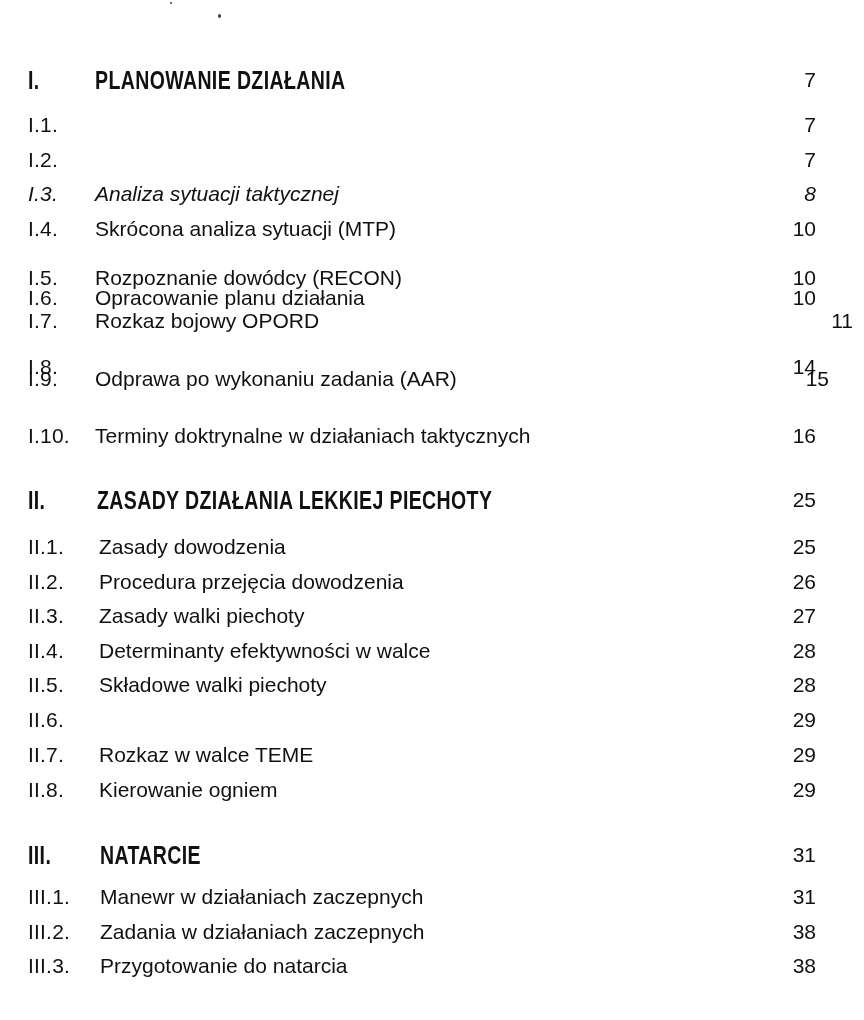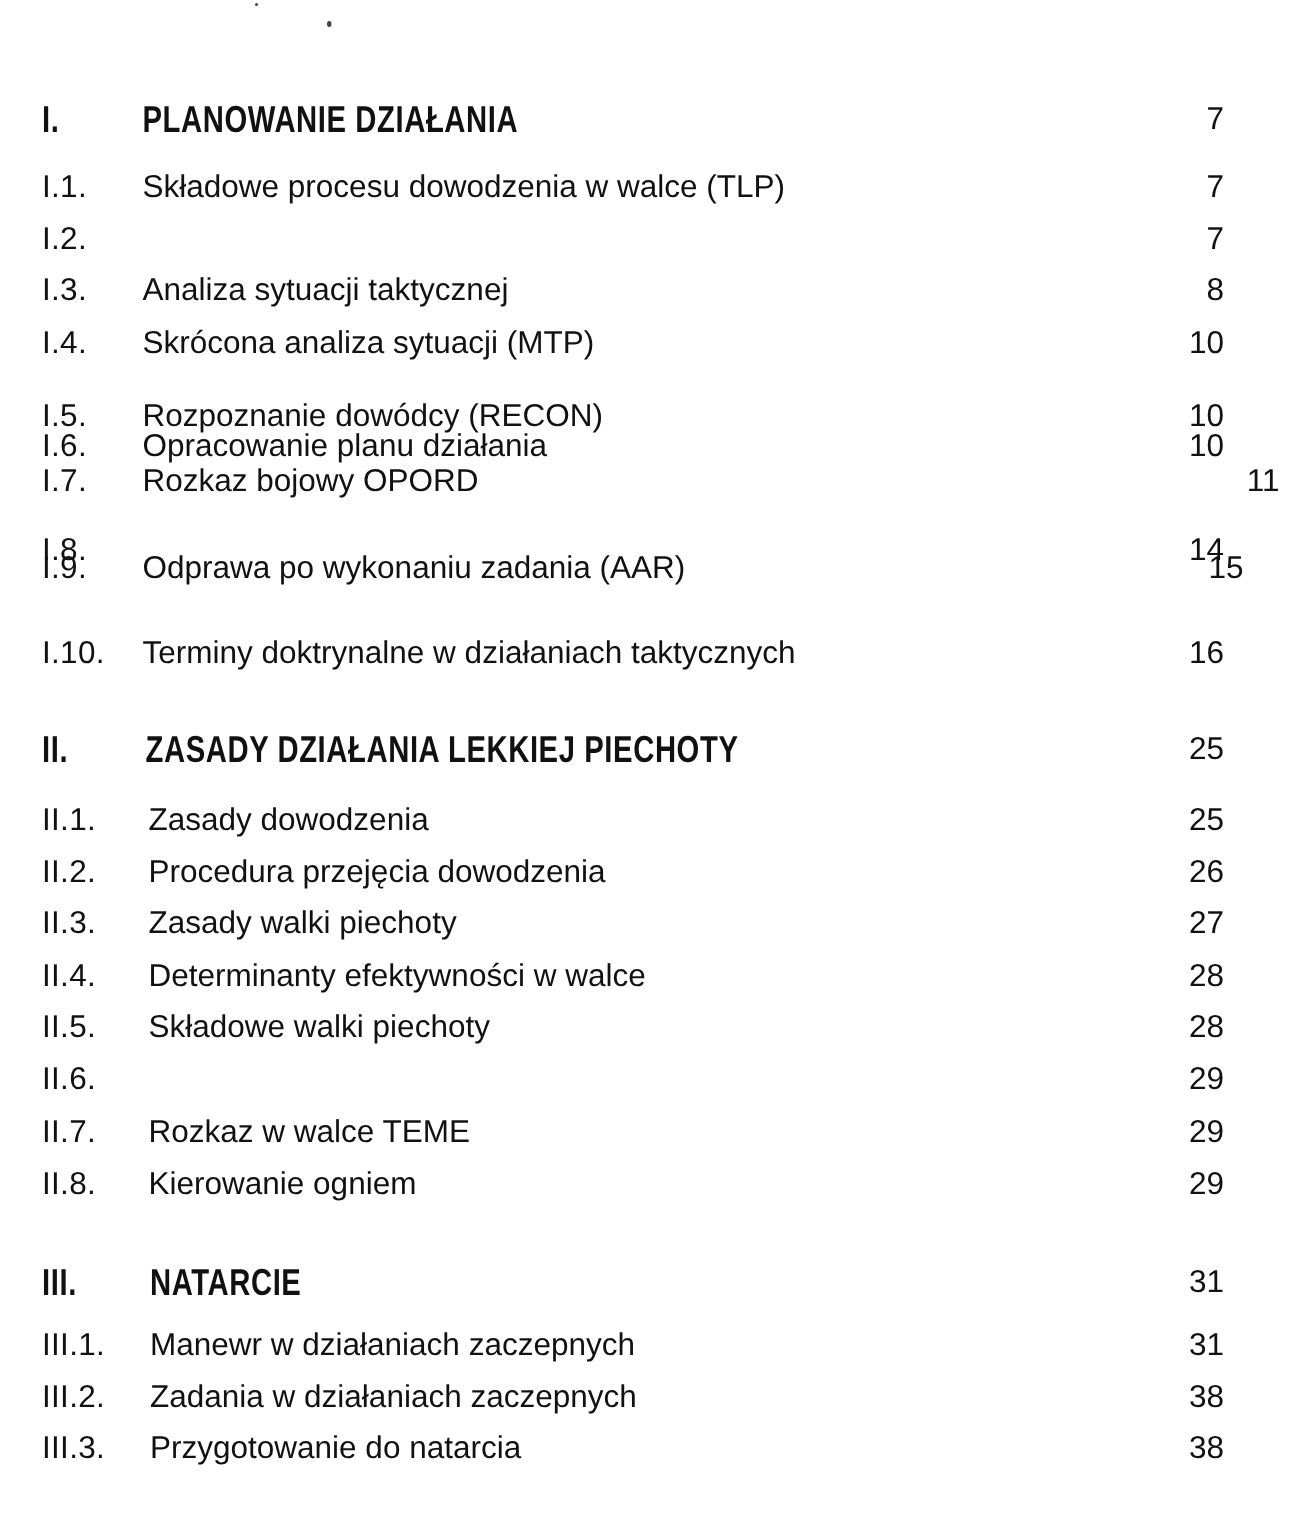--- a/index.html
+++ b/index.html
@@ -29,28 +29,27 @@
 <div class="speck" style="left:218px;top:14px;width:3px;height:4px;"></div>
 
 <div id="toc">
     <div class="row heading sec1" style="top: 63px;">
       <span class="num">I.</span>
       <span class="title">PLANOWANIE DZIAŁANIA</span>
       <span class="page">7</span>
     </div>
     <div class="row item sec1" style="top: 108px;">
       <span class="num">I.1.</span>
-      <span class="title">Składowe procesu dowodzenia w walce (TLP)</span>
       <span class="page">7</span>
     </div>
     <div class="row item sec1" style="top: 142.6px;">
       <span class="num">I.2.</span>
       <span class="page">7</span>
     </div>
-    <div class="row item sec1" style="top: 177.2px;">
+    <div class="row item sec1" style="top: 177.2px; font-style: italic;">
       <span class="num">I.3.</span>
       <span class="title">Analiza sytuacji taktycznej</span>
       <span class="page">8</span>
     </div>
     <div class="row item sec1" style="top: 211.8px;">
       <span class="num">I.4.</span>
       <span class="title">Skrócona analiza sytuacji (MTP)</span>
       <span class="page">10</span>
     </div>
     <div class="row item sec1" style="top: 261px;">

